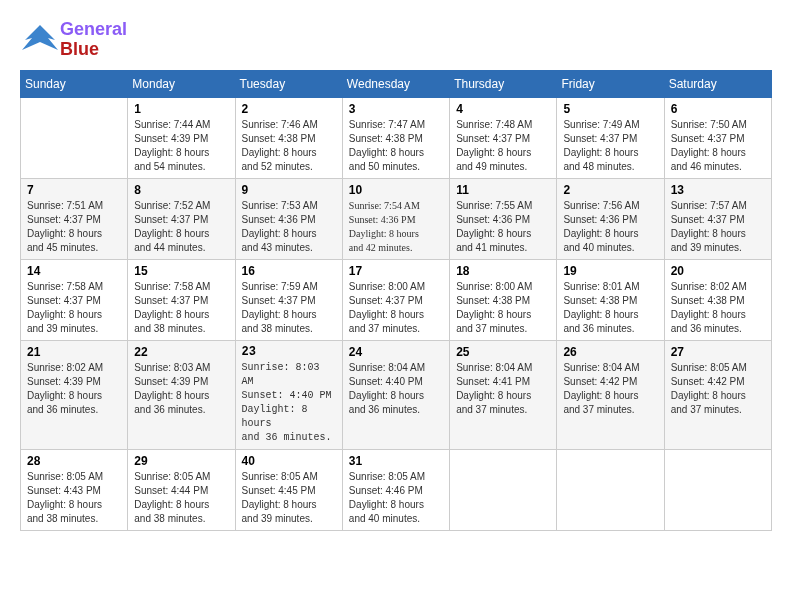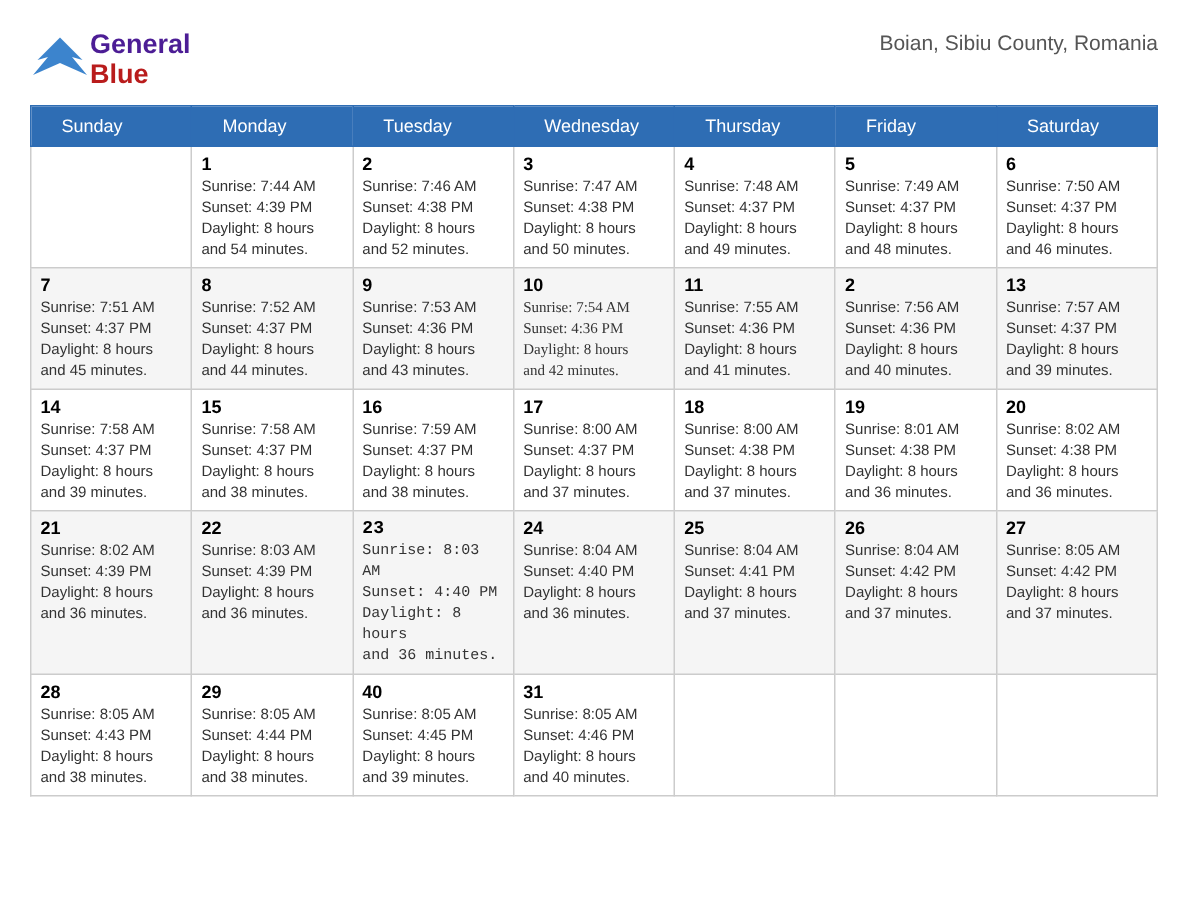--- a/index.html
+++ b/index.html
@@ -30,21 +30,21 @@
     }
     .calendar {
       width: 100%;
       border-collapse: collapse;
       font-size: 11px;
     }
     .calendar th {
       background-color: #2e6db4;
       color: #fff;
       text-align: left;
-      padding: 6px 20px;
+      padding: 6px 4px;
       font-size: 12px;
       font-weight: normal;
       border: 1px solid #2e6db4;
     }
     .calendar td {
       border: 1px solid #ccc;
       vertical-align: top;
       padding: 4px 6px;
       width: 107px;
       min-height: 80px;
@@ -80,26 +80,25 @@
 <body>
 
 <div class="header">
   <div class="logo-wrapper">
     <div>
       <svg width="40" height="35" viewBox="0 0 40 35">
         <polygon points="20,5 35,20 28,18 38,30 20,22 2,30 12,18 5,20" fill="#1a6fc4" opacity="0.85"></polygon>
       </svg>
     </div>
     <div class="logo-name">
-      <span style="font-size:18px;font-weight:bold;color:#4c1d95;">General</span>
+      <span style="font-size:18px;font-weight:bold;color:#8b5cf6;">General</span>
       <span style="font-size:18px;font-weight:bold;color:#b91c1c;">Blue</span>
     </div>
   </div>
   <div class="title-block">
-    <div class="location">Boian, Sibiu County, Romania</div>
   </div>
 </div>
 
 <table class="calendar">
   <thead>
     <tr id="header-row">
         <th>Sunday</th>
         <th>Monday</th>
         <th>Tuesday</th>
         <th>Wednesday</th>

